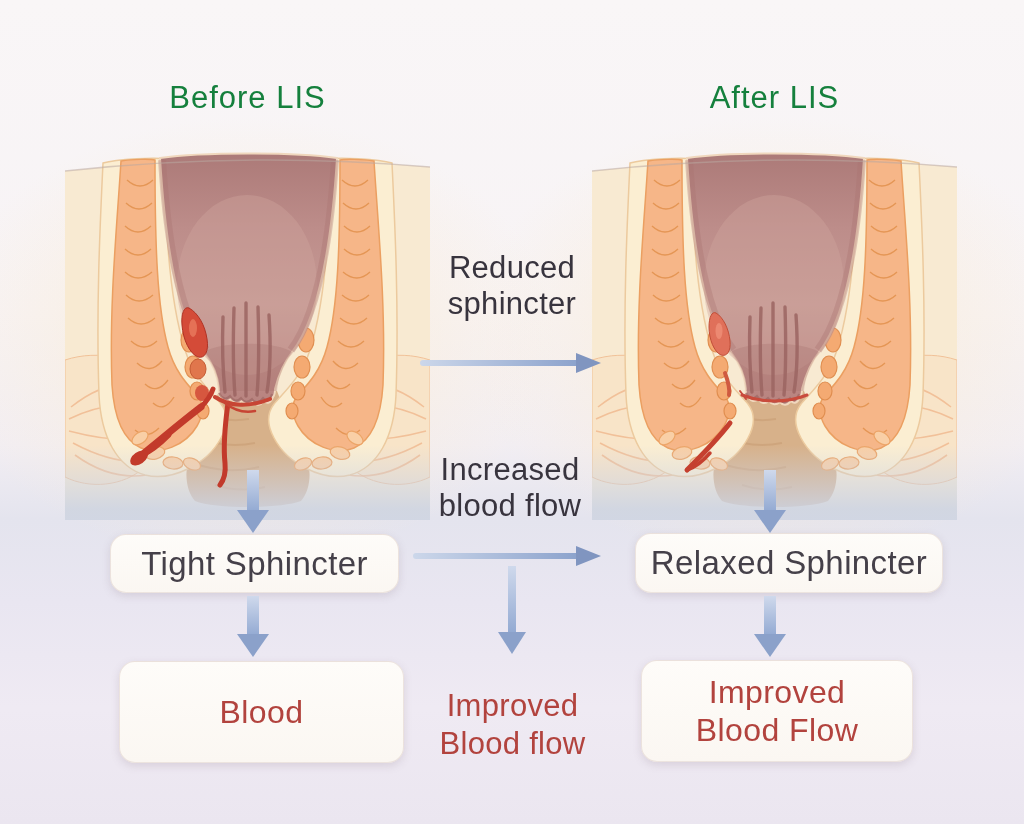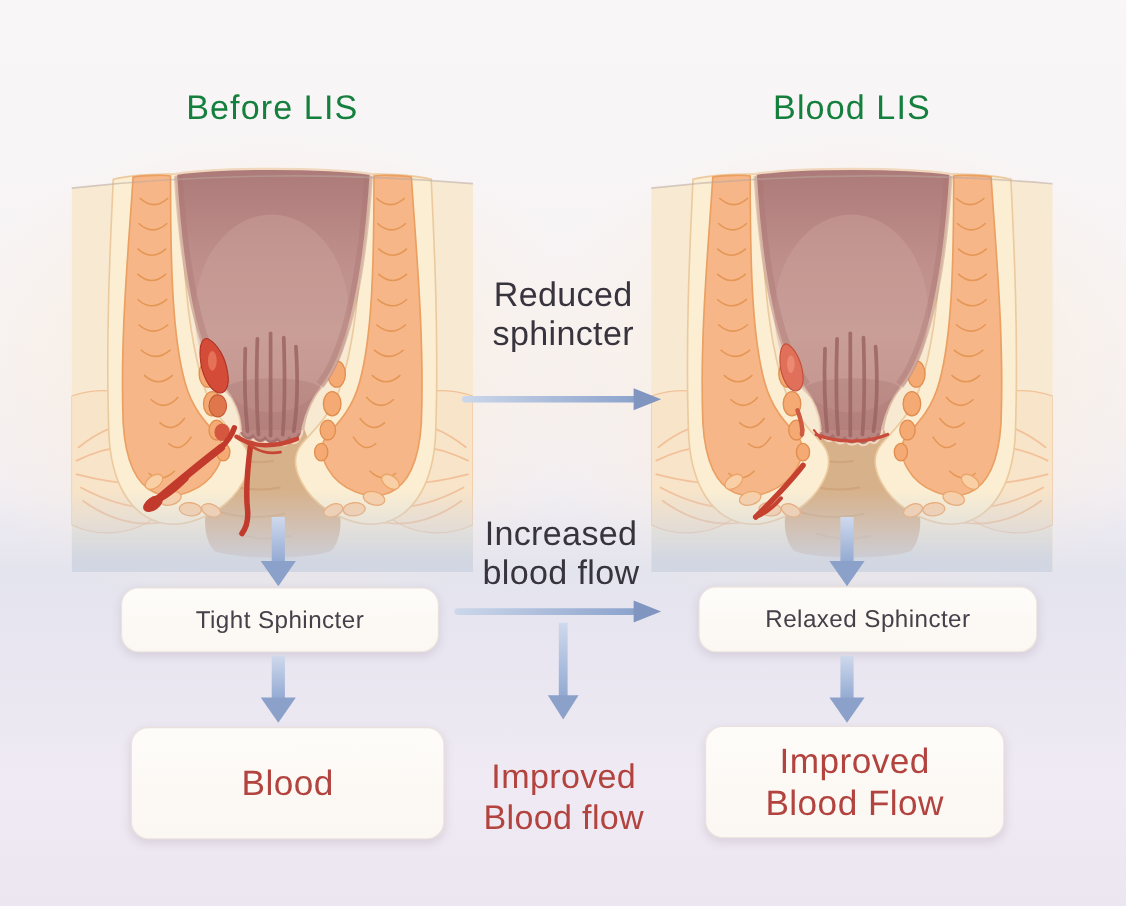--- a/index.html
+++ b/index.html
@@ -23,21 +23,21 @@
   .note span{display:block;}
   .note.red{color:#b2433e;line-height:38px;}
   .pillbox{
     background:linear-gradient(180deg,#fefcf9 0%,#fbf7f2 100%);
     border:1px solid rgba(222,208,203,.55);
     border-radius:16px;
     box-shadow:0 3px 9px rgba(120,100,115,.18);
     display:flex;align-items:center;justify-content:center;
     text-align:center;
   }
-  .pillbox .boxlabel{font-size:22px;color:#454049;letter-spacing:.4px;}
+  .pillbox .boxlabel{font-size:33px;color:#454049;letter-spacing:.4px;}
   .pillbox.redbox .boxlabel{color:#b2433e;line-height:38px;font-size:32px;}
   .hidden-defs{position:absolute;width:0;height:0;overflow:hidden;}
 </style>
 </head>
 <body>
 
 <svg class="hidden-defs" aria-hidden="true">
   <defs>
     <linearGradient id="gradH" x1="0" y1="0" x2="1" y2="0">
       <stop offset="0" stop-color="#ccd7ea"></stop>
@@ -132,21 +132,21 @@
     </g>
     <path d="M154,248 q5,9 11,3 q5,8 11,2 q5,7 11,1 q5,7 11,-1 q5,6 9,-4" stroke="#a06a66" stroke-width="2" fill="none" opacity="0.8"></path>
 
     <rect x="0" y="300" width="365" height="75" fill="url(#fadeBlue)"></rect>
 
     <path d="M0,26 Q182,6 365,22" stroke="#b9a8a0" stroke-width="1.5" fill="none" opacity="0.55"></path>
   </g>
 </svg>
 
 <div class="abs title" style="left:65px;top:76px;">Before LIS</div>
-<div class="abs title" style="left:592px;top:76px;">Blood LIS</div>
+<div class="abs title" style="left:592px;top:76px;">After LIS</div>
 
 <div class="abs" style="left:65px;top:145px;">
   <svg class="illus" viewBox="0 0 365 375">
     <use href="#anatomy-base" xlink:href="#anatomy-base"></use>
     <g>
       <path d="M124,163 C133,168 140,180 142,194 C144,206 140,214 133,212 C125,209 118,195 117,180 C116,169 119,161 124,163 Z" fill="#d44b38" stroke="#b03224" stroke-width="1"></path>
       <ellipse cx="128" cy="183" rx="4" ry="9" fill="#e87a5e" opacity="0.8"></ellipse>
       <ellipse cx="133" cy="224" rx="8" ry="10" fill="#e0764c" stroke="#c55a33" stroke-width="1"></ellipse>
       <ellipse cx="137" cy="248" rx="7" ry="8" fill="#d6573f"></ellipse>
       <g stroke="#c23a2b" stroke-linecap="round" fill="none">
@@ -183,21 +183,21 @@
 <div class="abs note" style="left:422px;top:226px;width:180px;">
   <span>Reduced</span>
   <span>sphincter</span>
 </div>
 
 <svg class="abs" style="left:420px;top:352px;" width="183" height="22" viewBox="0 0 183 22">
   <rect x="0" y="8" width="160" height="6" rx="3" fill="url(#gradH)"></rect>
   <path d="M156,1 L181,11 L156,21 Z" fill="#8095c0"></path>
 </svg>
 
-<div class="abs note" style="left:410px;top:443px;width:200px;text-align:center;">
+<div class="abs note" style="left:410px;top:428px;width:200px;text-align:center;">
   <span>Increased</span>
   <span>blood flow</span>
 </div>
 
 <svg class="abs" style="left:413px;top:546px;" width="190" height="20" viewBox="0 0 190 20">
   <rect x="0" y="7" width="167" height="6" rx="3" fill="url(#gradH)"></rect>
   <path d="M163,0 L188,10 L163,20 Z" fill="#8095c0"></path>
 </svg>
 
 <svg class="abs" style="left:495px;top:566px;" width="34" height="89" viewBox="0 0 34 89">

